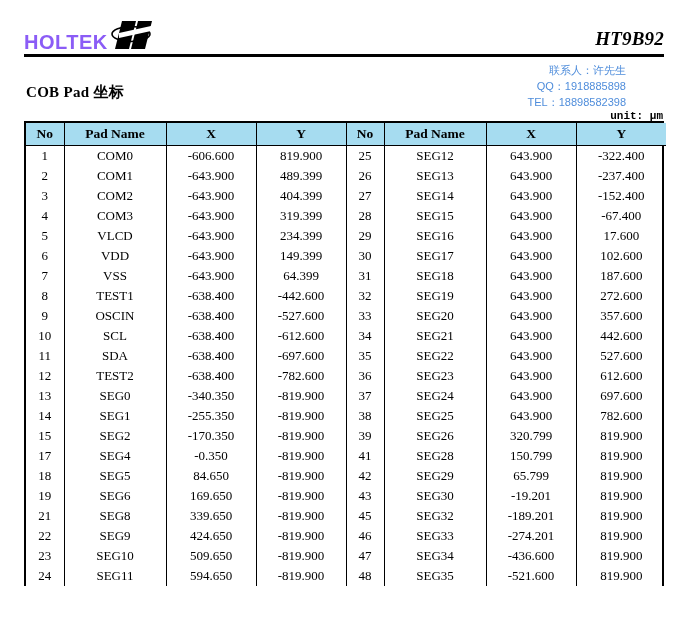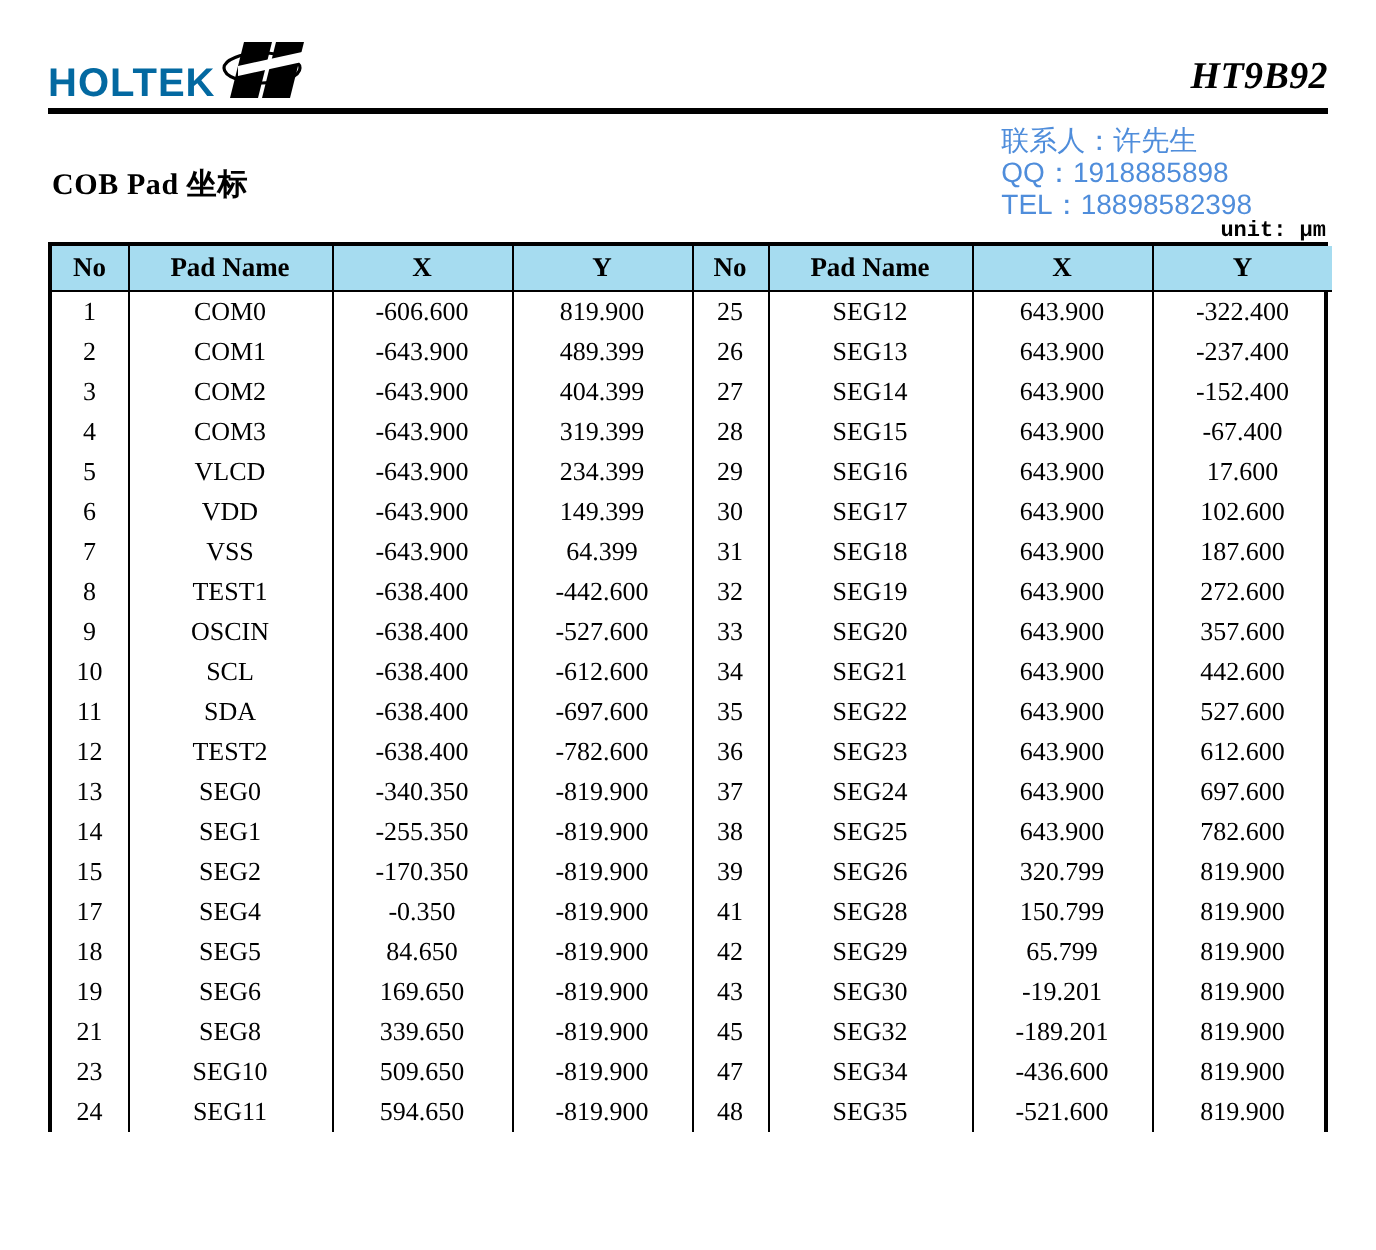--- a/index.html
+++ b/index.html
@@ -31,21 +31,21 @@
     display: flex;
     align-items: flex-end;
   }
 
   .logo-wordmark {
     font-family: "Liberation Sans", "DejaVu Sans", sans-serif;
     font-weight: bold;
     font-size: 20px;
     letter-spacing: 0.5px;
     line-height: 20px;
-    color: #0369a1;
+    color: #8b5cf6;
   }
 
   .logo-mark {
     width: 52px;
     height: 40px;
     margin-left: -3px;
     margin-bottom: -3px;
   }
 
   .part-number {
@@ -82,23 +82,23 @@
     letter-spacing: 0.3px;
     white-space: nowrap;
   }
 
   .contact-box {
     position: absolute;
     right: 38px;
     top: 5px;
     color: #4f8ddb;
     font-family: "Liberation Sans", "DejaVu Sans", sans-serif;
-    font-size: 14px;
+    font-size: 11px;
     line-height: 16px;
-    text-align: left;
+    text-align: right;
     white-space: nowrap;
   }
 
   .unit-note {
     position: absolute;
     right: 1px;
     top: 53px;
     font-family: Liberation Mono, monospace;
     font-weight: bold;
     font-size: 11px;
@@ -392,20 +392,30 @@
           <td>21</td>
           <td>SEG8</td>
           <td>339.650</td>
           <td>-819.900</td>
           <td>45</td>
           <td>SEG32</td>
           <td>-189.201</td>
           <td>819.900</td>
         </tr>
         <tr>
+          <td>22</td>
+          <td>SEG9</td>
+          <td>424.650</td>
+          <td>-819.900</td>
+          <td>46</td>
+          <td>SEG33</td>
+          <td>-274.201</td>
+          <td>819.900</td>
+        </tr>
+        <tr>
           <td>23</td>
           <td>SEG10</td>
           <td>509.650</td>
           <td>-819.900</td>
           <td>47</td>
           <td>SEG34</td>
           <td>-436.600</td>
           <td>819.900</td>
         </tr>
         <tr>

